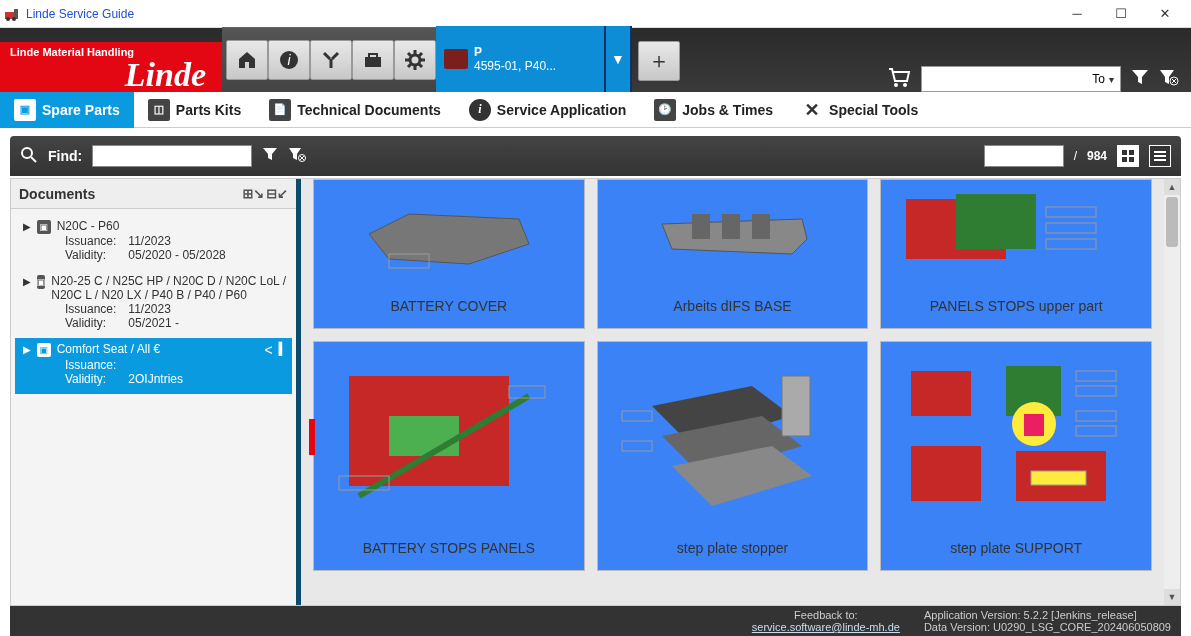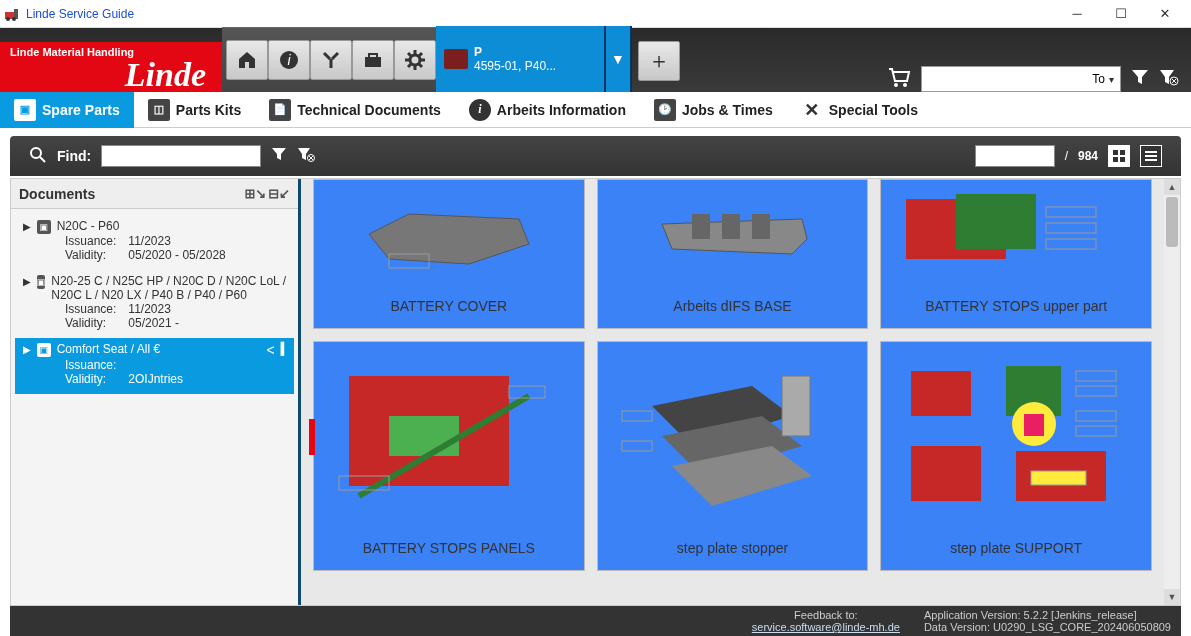--- a/index.html
+++ b/index.html
@@ -32,33 +32,33 @@
 .top-select .caret { font-size: 10px; color:#333; margin-left:4px;}
 .filter-ic { color:#fff; font-size:18px; }
 
 .tabstrip { height: 36px; background: #fff; display: flex; align-items: center; border-bottom: 1px solid #ccc; }
 .tab { height: 36px; display: flex; align-items: center; gap: 6px; padding: 0 14px; font-size: 14px; color: #222; font-weight: bold; cursor: pointer; }
 .tab .ic { width: 22px; height: 22px; background:#333; border-radius: 50%; display:inline-flex; align-items:center; justify-content:center; color:#fff; font-size:12px; font-style: italic; font-family: serif;}
 .tab .ic.sq { border-radius: 2px; background:#444; font-style: normal; font-family: Arial; font-size:11px;}
 .tab.active { background: #0a9ae0; color: #fff; }
 .tab.active .ic { background: #fff; color: #0a9ae0; }
 
-.toolbar { height: 40px; background: linear-gradient(#444,#333); color:#fff; display:flex; align-items:center; padding: 0 19px; gap: 10px; margin: 8px 10px 0 10px; border-radius: 4px 4px 0 0;}
+.toolbar { height: 40px; background: linear-gradient(#444,#333); color:#fff; display:flex; align-items:center; padding: 0 10px; gap: 10px; margin: 8px 10px 0 10px; border-radius: 4px 4px 0 0;}
 .toolbar .findlabel { font-weight: bold; font-size: 14px; }
 .toolbar input.find { width: 160px; height: 22px; border:1px solid #888; padding:0 4px; }
 .toolbar .f-ic { font-size:18px; }
 .toolbar .spacer { flex:1; }
 .toolbar input.page { width: 80px; height: 22px; border:1px solid #888; text-align:right; padding:0 4px; color:#333;}
 .toolbar .page-total { font-weight:bold; }
 .toolbar .view-btn { width: 22px; height: 22px; border:1px solid #fff; background: #fff; display:inline-flex; align-items:center; justify-content:center; }
 .toolbar .view-btn.dark { background:#333; color:#fff; border:1px solid #fff; }
 
 .workspace { display: flex; position: absolute; top: 178px; left: 10px; right: 10px; bottom: 30px; border:1px solid #ccc; }
 
-.sidebar { width: 290px; background: #f4f4f4; border-right: 3px solid #0c4a6e; display:flex; flex-direction:column; }
+.sidebar { width: 290px; background: #f4f4f4; border-right: 5px solid #0c4a6e; display:flex; flex-direction:column; }
 .sidebar .hdr { height: 30px; display:flex; align-items:center; padding:0 8px; font-weight:bold; font-size:14px; color:#333; background:#eee; border-bottom:1px solid #ccc; }
 .sidebar .hdr .tree-ic { margin-left:auto; display:flex; gap:2px; font-size:13px; color:#555;}
 .tree { padding: 6px 4px; overflow:auto; font-size:12px; color:#333; }
 .tree .node { padding: 4px 4px 8px 8px; }
 .tree .node .row1 { display:flex; align-items:flex-start; gap:6px; }
 .tree .node .caret { font-size:10px; color:#333; margin-top:2px; }
 .tree .node .tag-ic { width:14px; height:14px; background:#555; color:#fff; font-size:9px; display:inline-flex; align-items:center; justify-content:center; border-radius:2px; margin-top:1px;}
 .tree .node .title { font-weight: normal; }
 .tree .node .meta { padding-left: 42px; color:#333; font-size:12px; }
 .tree .node .meta .k { display:inline-block; width:60px; }
@@ -188,21 +188,21 @@
   <div class="tab">
     <span class="ic sq">◫</span>
     <span>Parts Kits</span>
   </div>
   <div class="tab">
     <span class="ic sq">📄</span>
     <span>Technical Documents</span>
   </div>
   <div class="tab">
     <span class="ic">i</span>
-    <span>Arbeits Information</span>
+    <span>Service Application</span>
   </div>
   <div class="tab">
     <span class="ic sq">🕑</span>
     <span>Jobs &amp; Times</span>
   </div>
   <div class="tab">
     <span class="ic sq" style="background:none;color:#333;font-size:18px;">✕</span>
     <span>Special Tools</span>
   </div>
 </div>
@@ -325,21 +325,21 @@
       <div class="card half">
         <div class="img">
           <svg class="render" width="240" height="90">
                 <rect x="10" y="10" width="100" height="60" fill="#c62828"></rect>
                 <rect x="60" y="5" width="80" height="55" fill="#2e7d32"></rect>
                 <rect x="150" y="18" width="50" height="10" fill="none" stroke="#999"></rect>
                 <rect x="150" y="34" width="50" height="10" fill="none" stroke="#999"></rect>
                 <rect x="150" y="50" width="50" height="10" fill="none" stroke="#999"></rect>
               </svg>
         </div>
-        <div class="cap">BATTERY STOPS upper part</div>
+        <div class="cap">PANELS STOPS upper part</div>
       </div>
 
       <div class="card" style="height:230px">
         <div class="img">
           <svg class="render" width="240" height="160">
                 <rect x="20" y="20" width="160" height="110" fill="#c62828"></rect>
                 <rect x="60" y="60" width="70" height="40" fill="#4caf50"></rect>
                 <line x1="30" y1="140" x2="200" y2="40" stroke="#2e7d32" stroke-width="6"></line>
                 <rect x="10" y="120" width="50" height="14" fill="none" stroke="#999"></rect>
                 <rect x="180" y="30" width="36" height="12" fill="none" stroke="#999"></rect>

